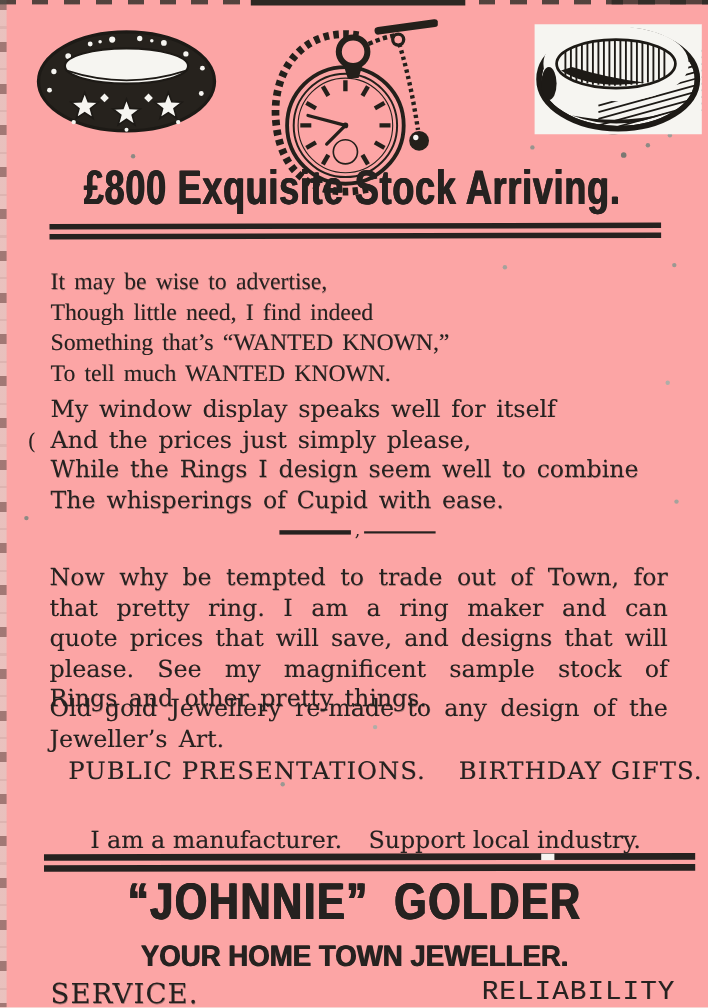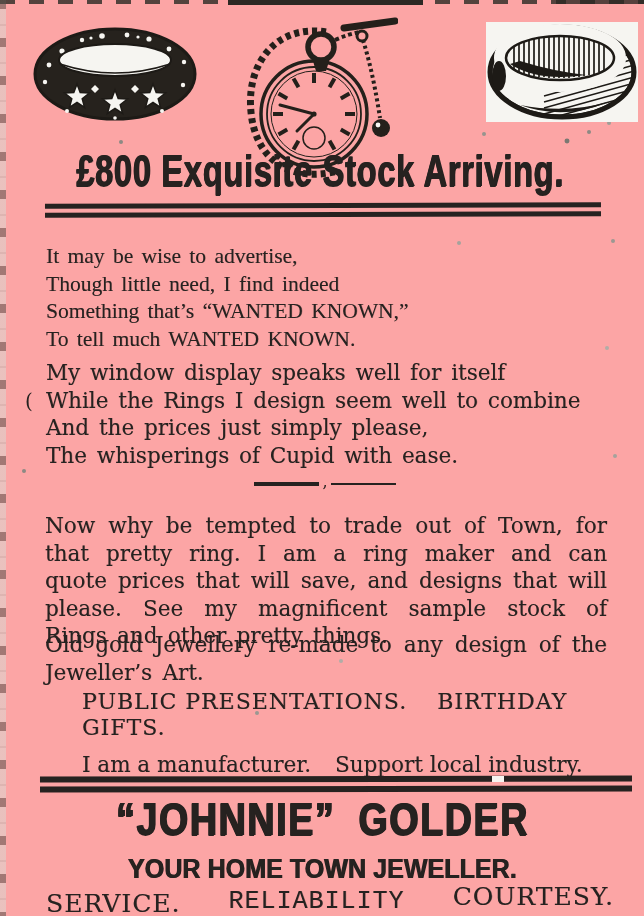--- a/index.html
+++ b/index.html
@@ -39,21 +39,21 @@
   .divider{position:absolute;top:479px;left:254px;width:142px;height:10px;display:flex;align-items:center;}
   .divider .seg{height:3.5px;background:#262220;flex:1;}
   .divider .seg2{height:2.5px;}
   .divider .dmark{font:16px/6px "DejaVu Serif",serif;margin:0 3px;transform:translateY(-2px);}
   
   .para{position:absolute;left:45px;width:562px;margin:0;font:21.5px/27.6px "DejaVu Serif",serif;
     text-align:justify;word-spacing:3.5px;text-shadow:.4px .3px 0 rgba(38,34,32,.35);}
   .para1{top:512px;}
   .para2{top:631px;}
   .caps-line{position:absolute;top:689px;left:62px;font:22px/26px "DejaVu Serif",serif;
-    letter-spacing:1px;text-shadow:.4px .3px 0 rgba(38,34,32,.4);margin-left:20px;}
+    letter-spacing:1px;text-shadow:.4px .3px 0 rgba(38,34,32,.4);}
   .caps-line .gap{display:inline-block;width:30px;}
   .manu-line{position:absolute;top:752px;left:82px;font:21.5px/26px "DejaVu Serif",serif;
     text-shadow:.4px .3px 0 rgba(38,34,32,.35);}
   .manu-line .gap{display:inline-block;width:24px;}
   
   .rule-bottom{position:absolute;top:776px;left:40px;width:592px;height:16px;box-sizing:border-box;
     border-top:6px solid #262220;border-bottom:6px solid #262220;transform:rotate(-.1deg);}
   .rule-notch{position:absolute;top:776px;left:492px;width:12px;height:6px;background:#f6f5f1;}
   .biz-name{position:absolute;top:794px;left:0;width:644px;margin:0;text-align:center;
     font:700 47px/50px "Liberation Sans",sans-serif;letter-spacing:2px;word-spacing:14px;
@@ -208,22 +208,22 @@
     <div>It may be wise to advertise,</div>
     <div>Though little need, I find indeed</div>
     <div>Something that’s “WANTED KNOWN,”</div>
     <div>To tell much WANTED KNOWN.</div>
   </div>
 
   <div class="stray">(</div>
 
   <div class="stanza stanza2">
     <div>My window display speaks well for itself</div>
+    <div>And the prices just simply please,</div>
     <div>While the Rings I design seem well to combine</div>
-    <div>And the prices just simply please,</div>
     <div>The whisperings of Cupid with ease.</div>
   </div>
 
   <div class="divider">
     <span class="seg"></span>
     <span class="dmark">,</span>
     <span class="seg seg2"></span>
   </div>
 
   <p class="para para1">Now why be tempted to trade out of Town, for that pretty ring.  I am a ring maker and can quote prices that will save, and designs that will please.  See my magnificent sample stock of Rings and other pretty things.</p>
@@ -239,16 +239,15 @@
 
   <div class="rule-bottom"></div>
   <div class="rule-notch"></div>
 
   <h2 class="biz-name">“JOHNNIE” GOLDER</h2>
   <div class="tagline">YOUR HOME TOWN JEWELLER.</div>
 
   <div class="values">
     <span class="v-service">SERVICE.</span>
     <span class="v-reliability">RELIABILITY</span>
-    <span class="v-courtesy">COURTESY.</span>
   </div>
 
 </div>
 
 </body></html>

